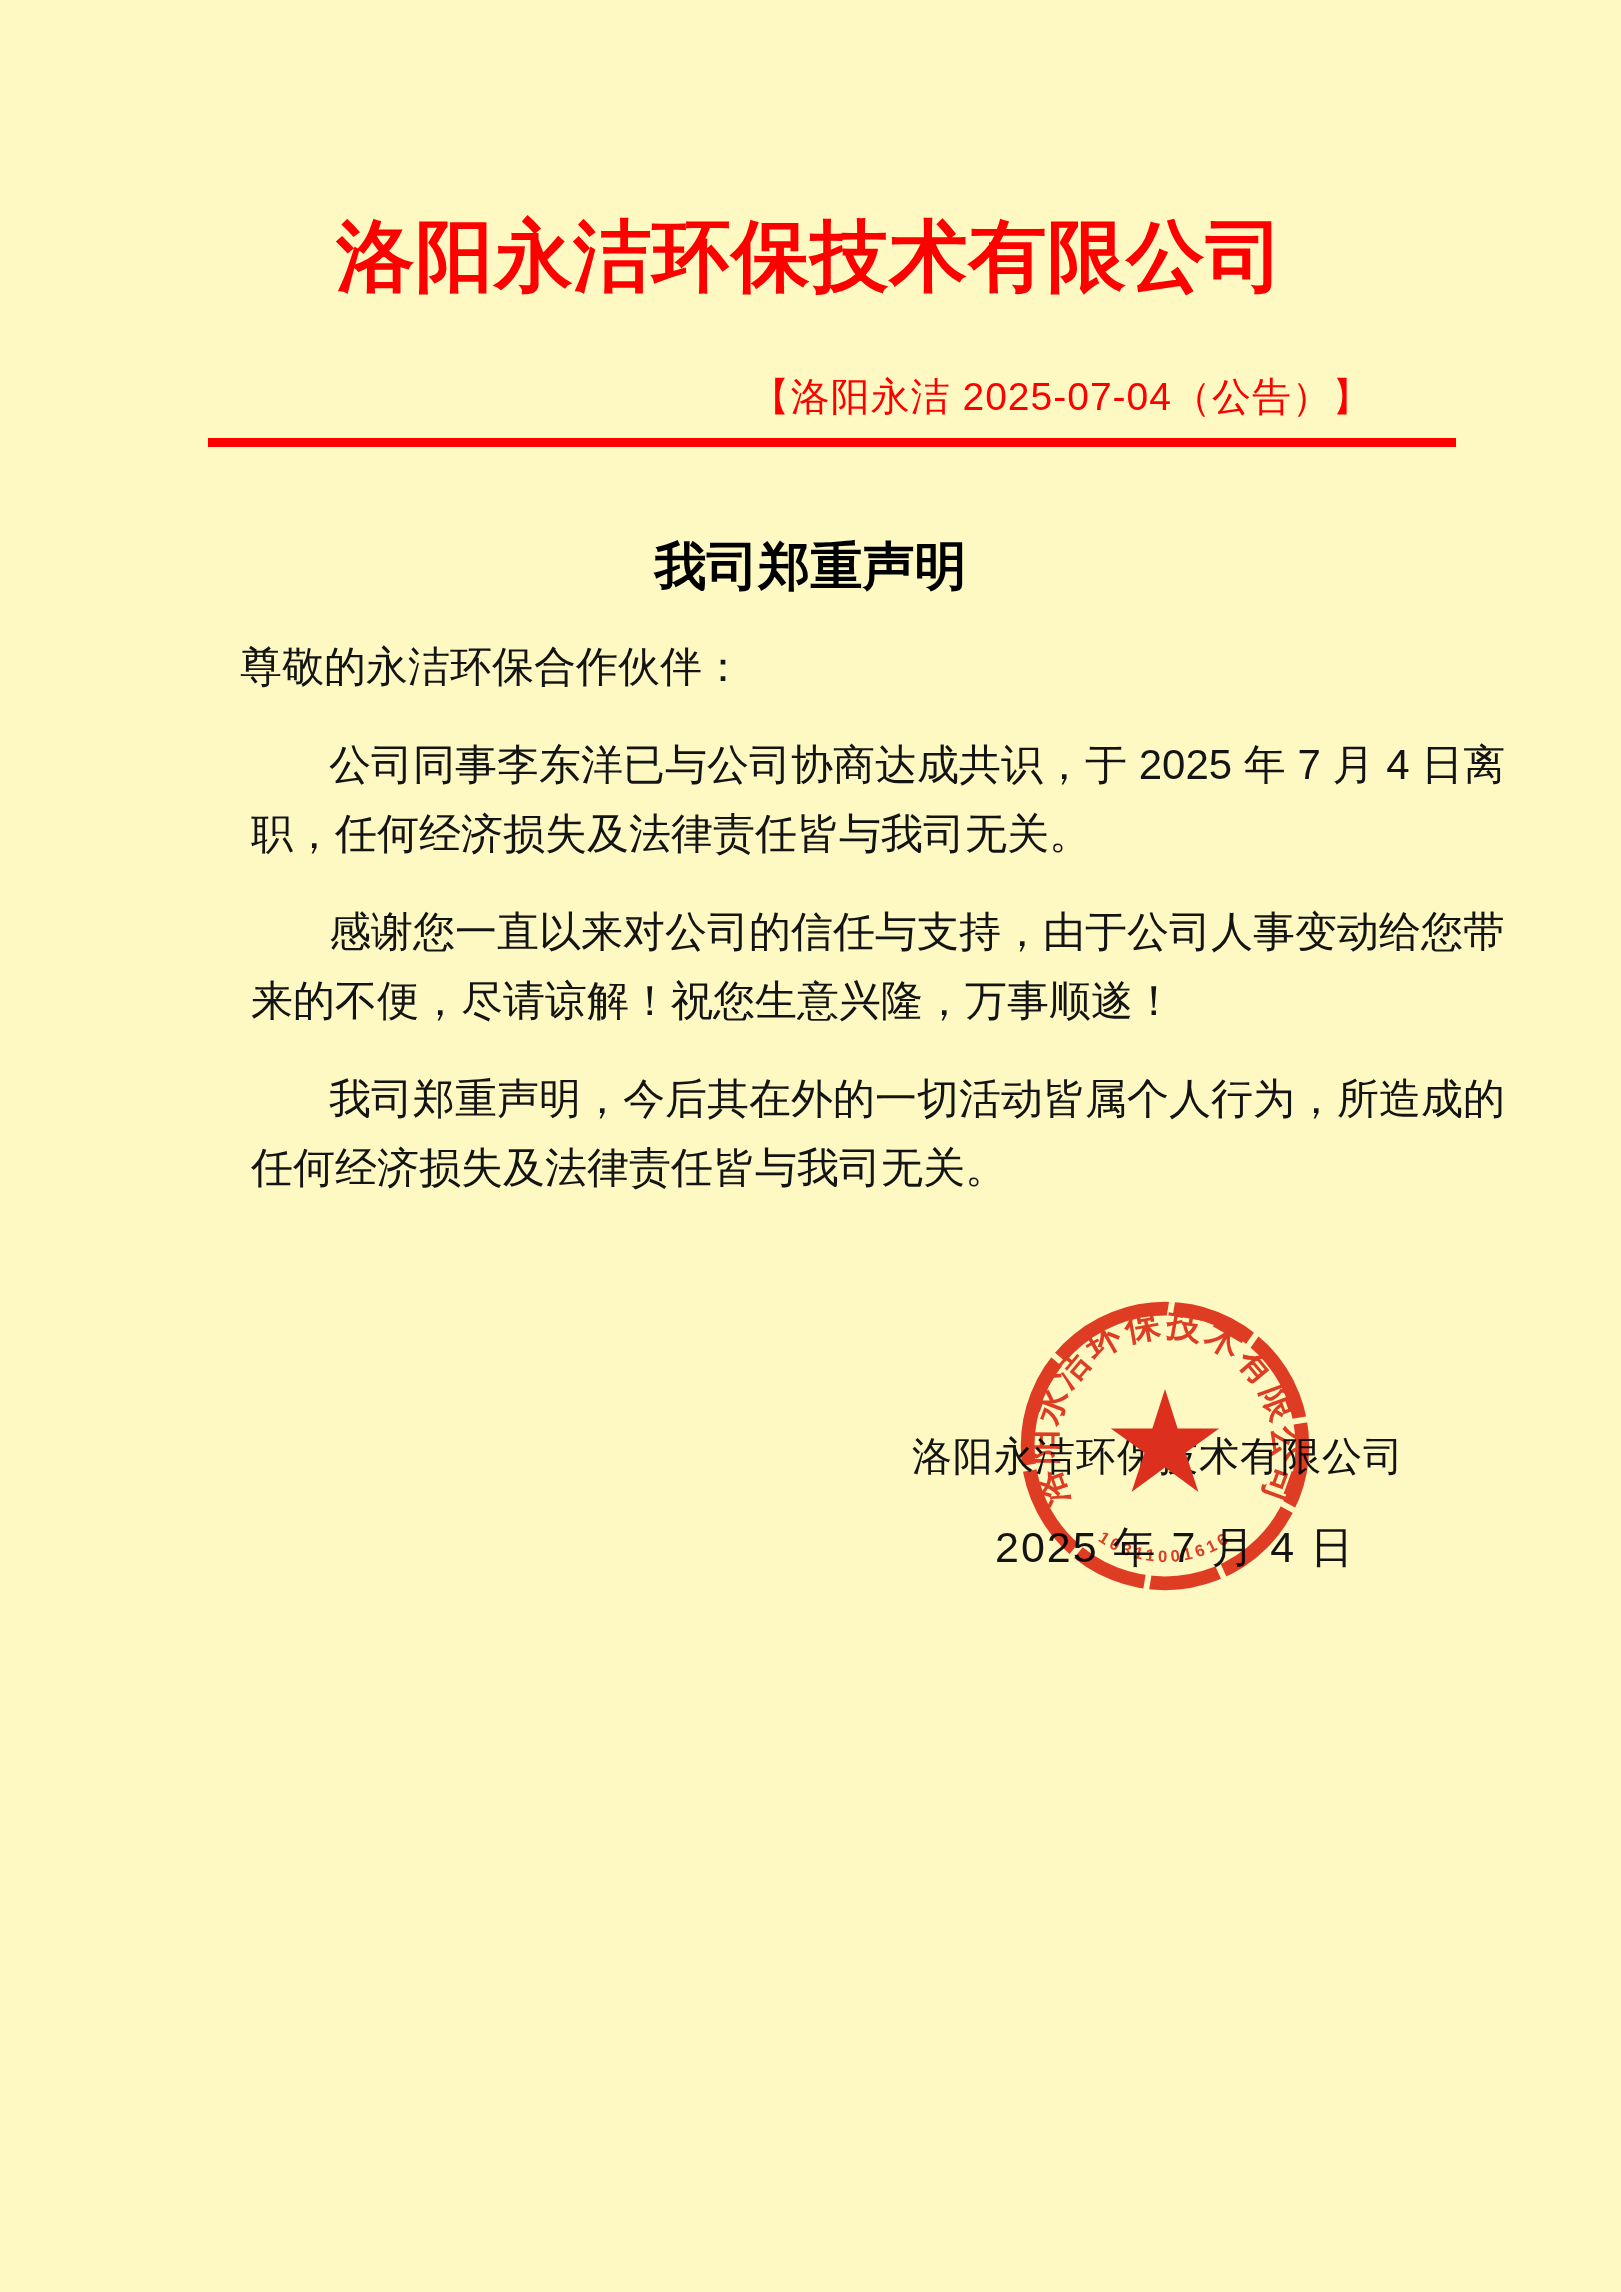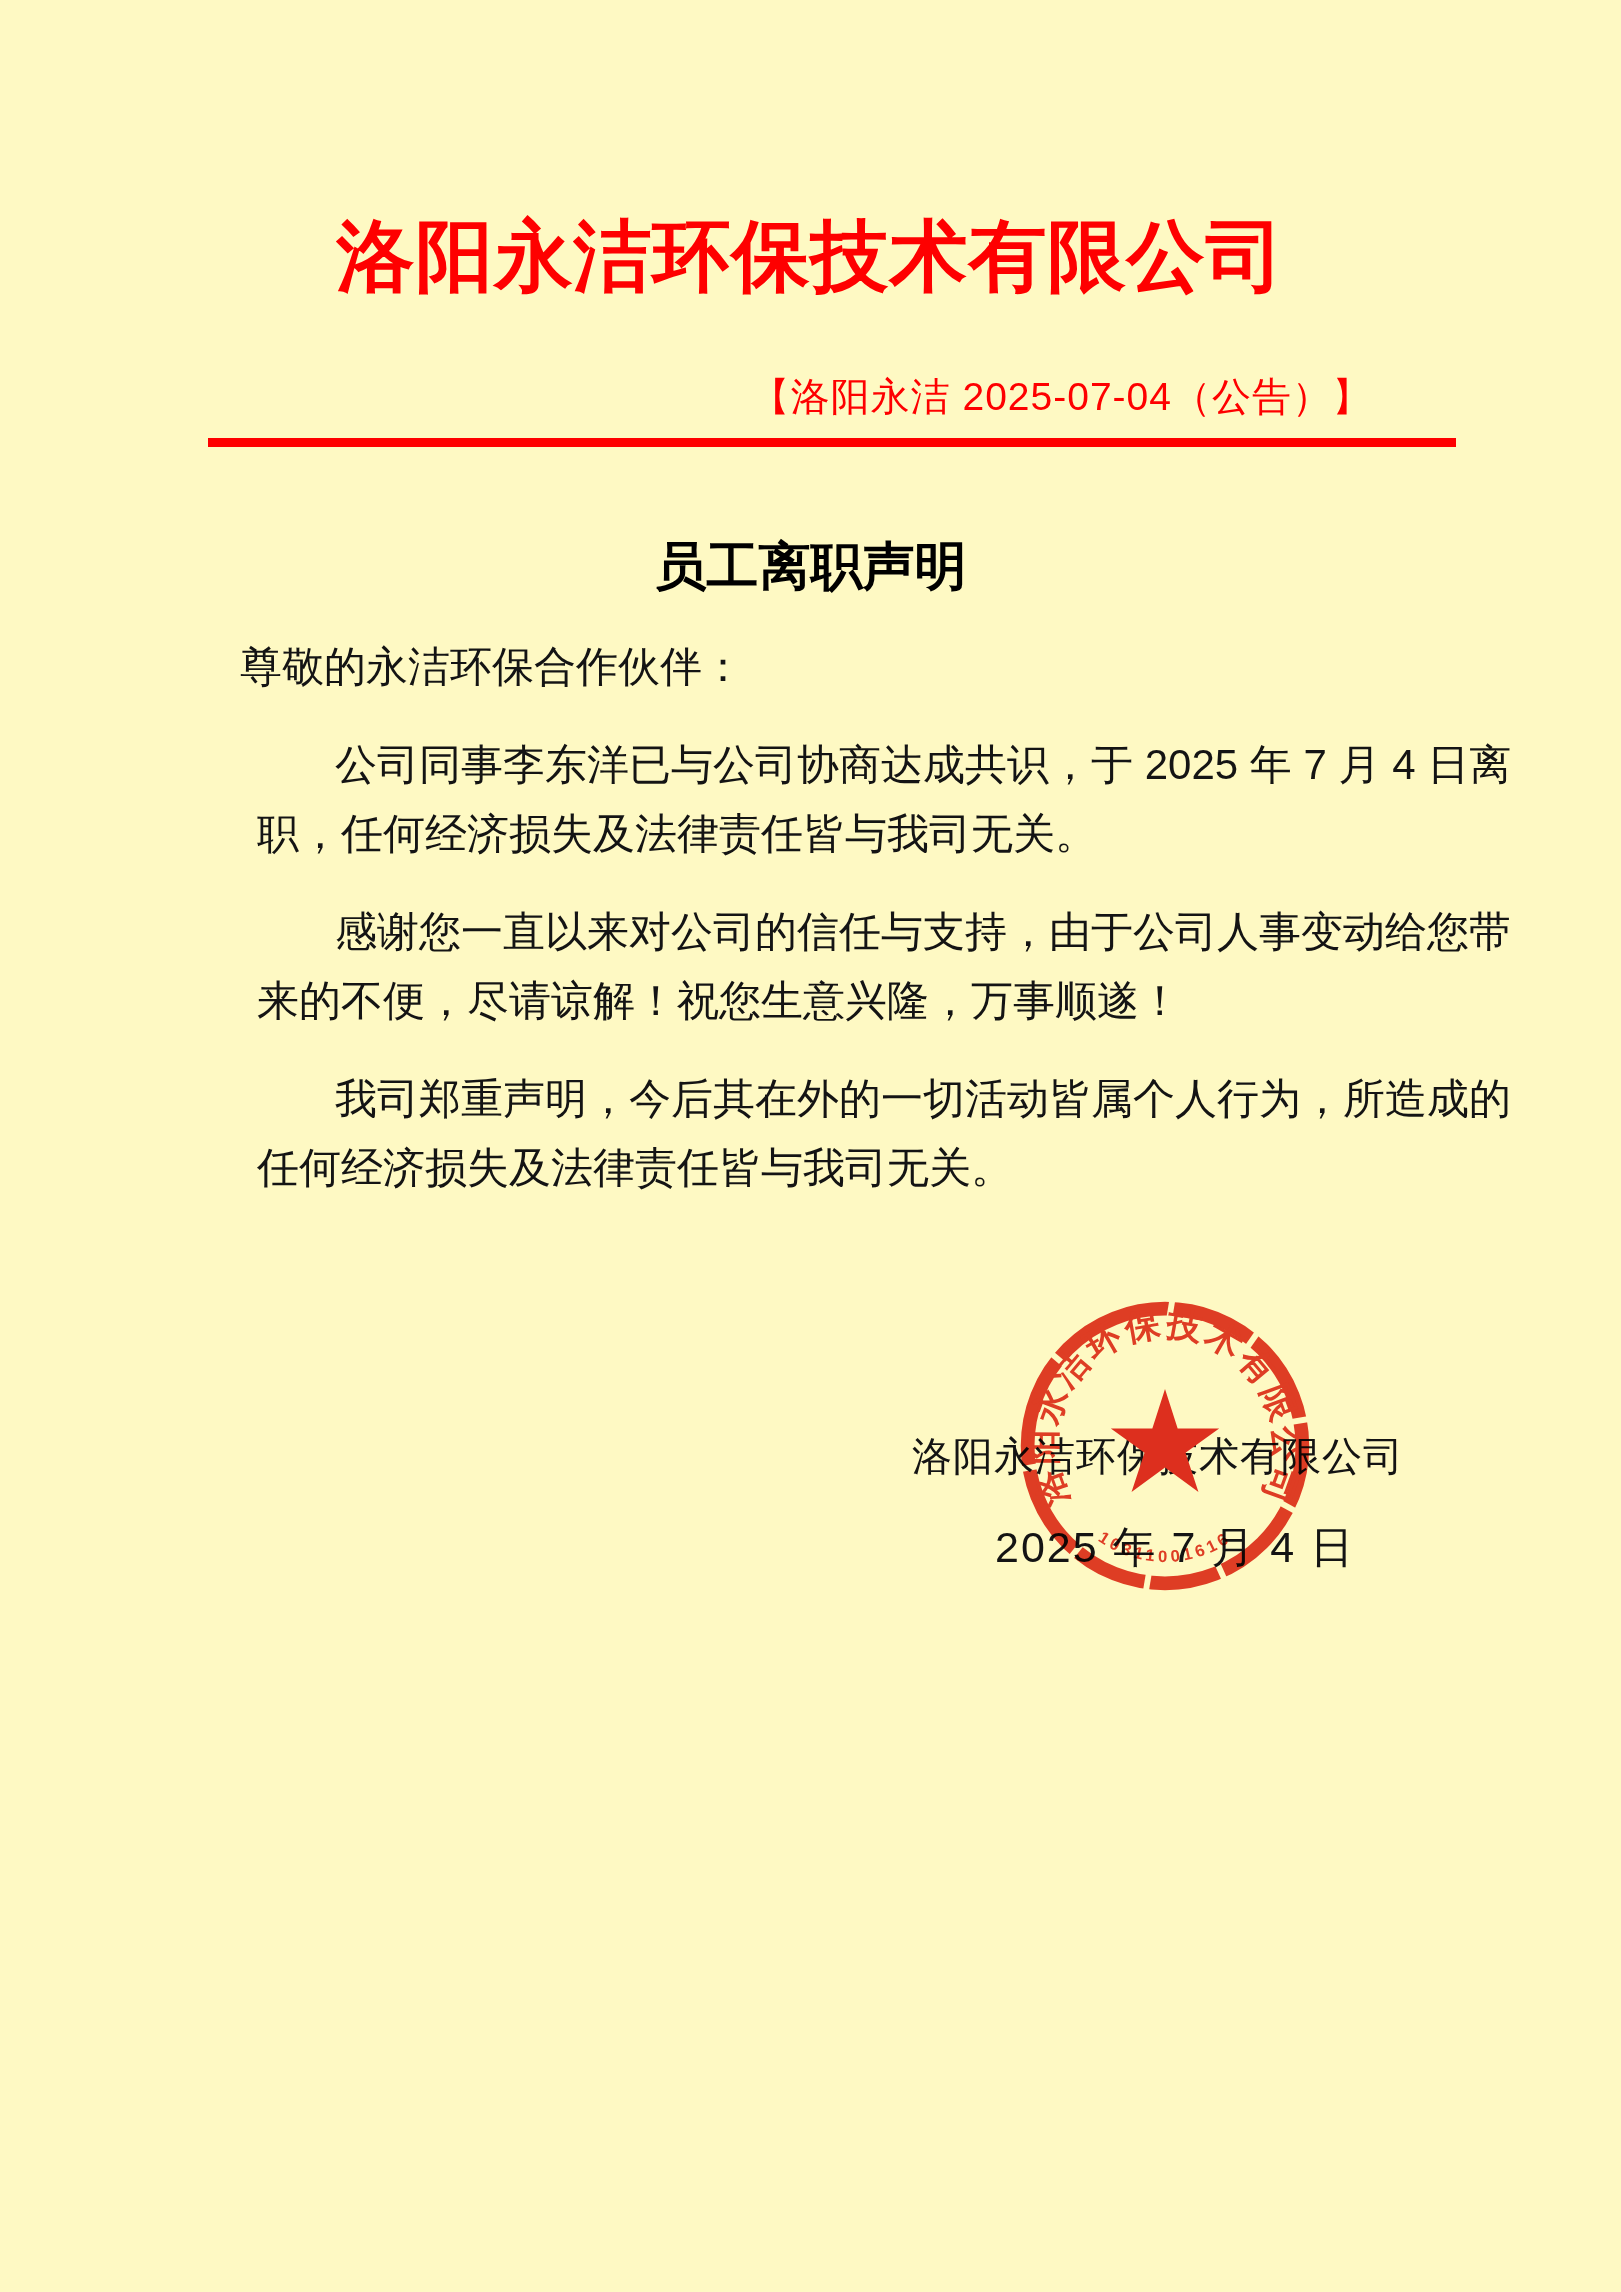--- a/index.html
+++ b/index.html
@@ -32,21 +32,21 @@
     position:absolute;top:532px;left:0;right:0;
     margin:0;text-align:center;
     font-size:52px;font-weight:bold;color:#000;
   }
   .body-block{
     position:absolute;left:240px;top:632px;width:1152px;
     color:#141414;
     font-size:42px;line-height:69px;
   }
   .salutation{white-space:nowrap;}
-  .para{margin:29px 0 0 17px;}
+  .para{margin:29px 0 0 11px;}
   .para .line{white-space:nowrap;}
   .para .line.first{padding-left:78px;}
   .sig-company{
     position:absolute;left:912px;top:1429px;
     font-size:40px;color:#141414;letter-spacing:1px;
     white-space:nowrap;z-index:1;
   }
   .sig-date{
     position:absolute;left:995px;top:1519px;
     font-size:43px;color:#141414;letter-spacing:2px;
@@ -64,21 +64,21 @@
 <body>
 
 <div class="page">
 
   <h1 class="company-title" style="color:#fe0000;">洛阳永洁环保技术有限公司</h1>
 
   <div class="ref-line" style="color:#fe0000;">【洛阳永洁 2025-07-04（公告）】</div>
 
   <div class="header-rule" style="background:#fe0000;"></div>
 
-  <h2 class="doc-title">员工离职声明</h2>
+  <h2 class="doc-title">我司郑重声明</h2>
 
   <div class="body-block">
     <div class="salutation">尊敬的永洁环保合作伙伴：</div>
 
     <div class="para">
       <div class="line first">公司同事李东洋已与公司协商达成共识，于 2025 年 7 月 4 日离</div>
       <div class="line">职，任何经济损失及法律责任皆与我司无关。</div>
     </div>
 
     <div class="para">

